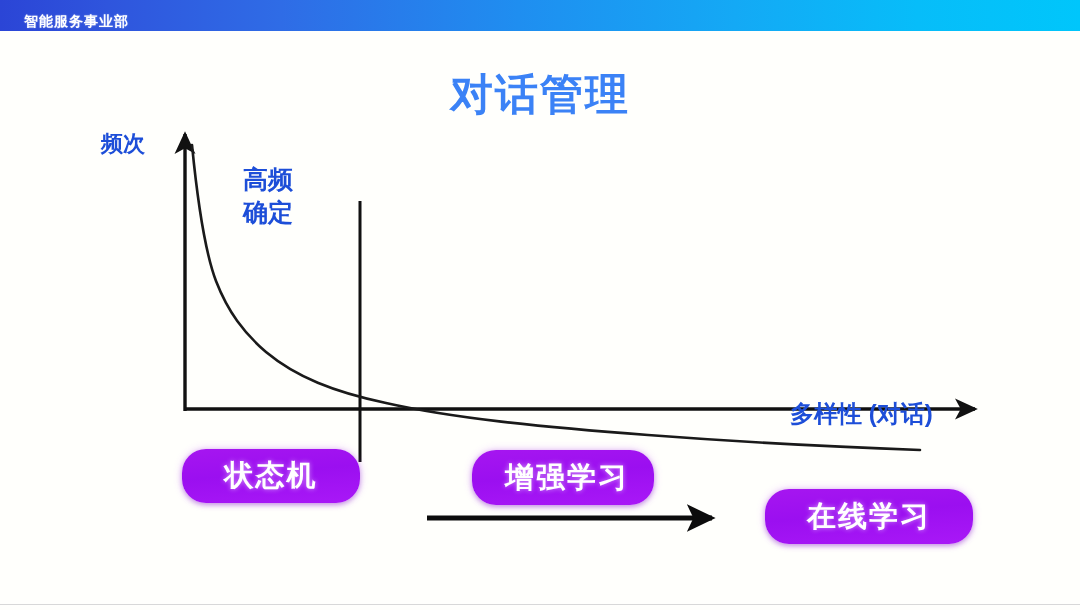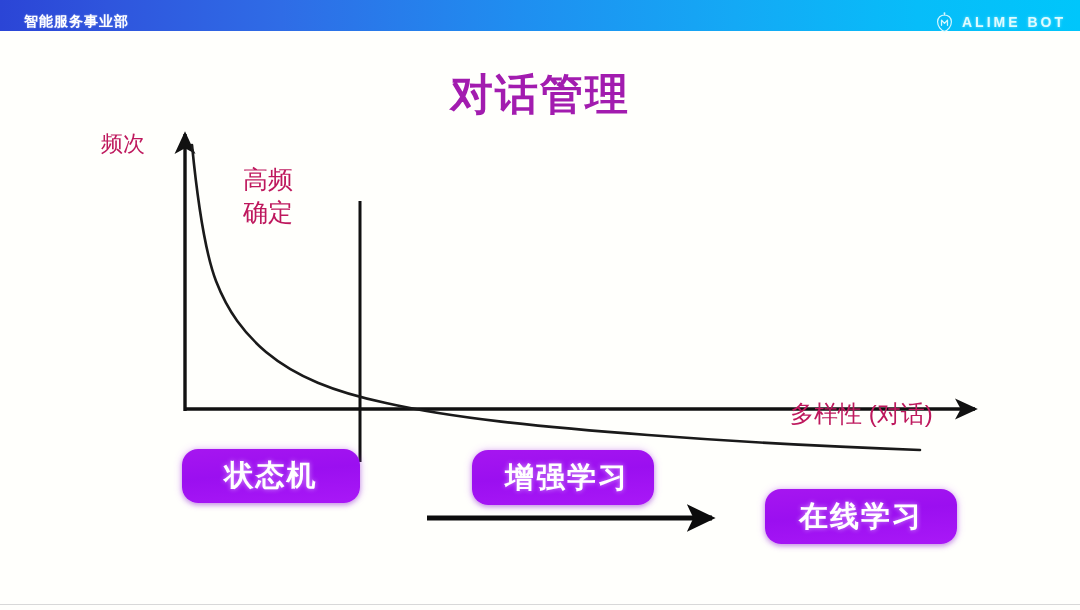--- a/index.html
+++ b/index.html
@@ -75,39 +75,39 @@
 
   
   #slide-title {
     position: absolute;
     left: 0;
     top: 66px;
     width: 1080px;
     text-align: center;
     font-size: 43px;
     font-weight: bold;
-    color: #a21caf;
+    color: #3b82f6;
     letter-spacing: 2px;
   }
 
   
   #chart-svg {
     position: absolute;
     left: 0;
     top: 0;
     width: 1080px;
     height: 610px;
     pointer-events: none;
   }
 
   
   .chart-label {
     position: absolute;
-    color: #be185d;
-    font-weight: normal;
+    color: #1d4ed8;
+    font-weight: bold;
     white-space: pre;
     line-height: 1.32;
   }
   #y-axis-label {
     left: 101px;
     top: 129px;
     font-size: 22px;
   }
   #label-head {
     left: 243px;
@@ -125,21 +125,21 @@
     top: 398px;
     font-size: 24px;
   }
 
   
   .pill {
     position: absolute;
     display: flex;
     align-items: center;
     justify-content: center;
-    border-radius: 16px;
+    border-radius: 24px;
     background: linear-gradient(175deg, #a616f0 0%, #9b0ff0 45%, #a918f7 100%);
     box-shadow: 0 2px 5px rgba(120, 20, 190, 0.38),
                 0 0 9px rgba(190, 70, 255, 0.30);
     color: #ffffff;
     font-size: 29px;
     font-weight: bold;
     letter-spacing: 2px;
     text-shadow: 0 0 5px rgba(255, 255, 255, 0.55);
     box-sizing: border-box;
   }
@@ -158,21 +158,21 @@
   #pill-reinforcement {
     left: 472px;
     top: 450px;
     width: 182px;
     height: 55px;
     padding-left: 8px;
   }
   #pill-online-learning {
     left: 765px;
     top: 489px;
-    width: 192px;
+    width: 208px;
     height: 55px;
   }
 
   
   #bottom-rule {
     position: absolute;
     left: 0;
     top: 604px;
     width: 1080px;
     height: 1px;
@@ -180,29 +180,20 @@
   }
 </style>
 </head>
 <body>
 
 <div id="slide">
 
   <div id="header-bar">
     <div id="header-title">智能服务事业部</div>
 
-    <div id="brand-logo">
-      <svg id="brand-mark" viewBox="0 0 24 24">
-        <path d="M12 1.6 V3.4" stroke="#dffaff" stroke-width="1.1" fill="none" stroke-linecap="round"></path>
-        <circle cx="12" cy="1.5" r="1.1" fill="#dffaff"></circle>
-        <path d="M12 3.4 C7.9 3.4 4.1 6.1 4.1 11.2 C4.1 16.3 7.9 20.8 12 22.1 C16.1 20.8 19.9 16.3 19.9 11.2 C19.9 6.1 16.1 3.4 12 3.4 Z" fill="none" stroke="#dffaff" stroke-width="1.35"></path>
-        <path d="M8.6 15.2 V9.3 L12 13.0 L15.4 9.3 V15.2" fill="none" stroke="#dffaff" stroke-width="1.5" stroke-linejoin="round" stroke-linecap="round"></path>
-      </svg>
-      <span id="brand-text">ALIME BOT</span>
-    </div>
   </div>
 
   <div id="slide-title">对话管理</div>
 
   <svg id="chart-svg" viewBox="0 0 1080 610">
     <defs>
       <marker id="arrow-axis" viewBox="0 0 10 10" refX="8.4" refY="5" markerWidth="7" markerHeight="7" orient="auto-start-reverse">
         <path d="M 0 0.6 L 9.6 5 L 0 9.4 L 2.4 5 Z" fill="#111111"></path>
       </marker>
       <marker id="arrow-flow" viewBox="0 0 10 10" refX="8.4" refY="5" markerWidth="6" markerHeight="6" orient="auto-start-reverse">

